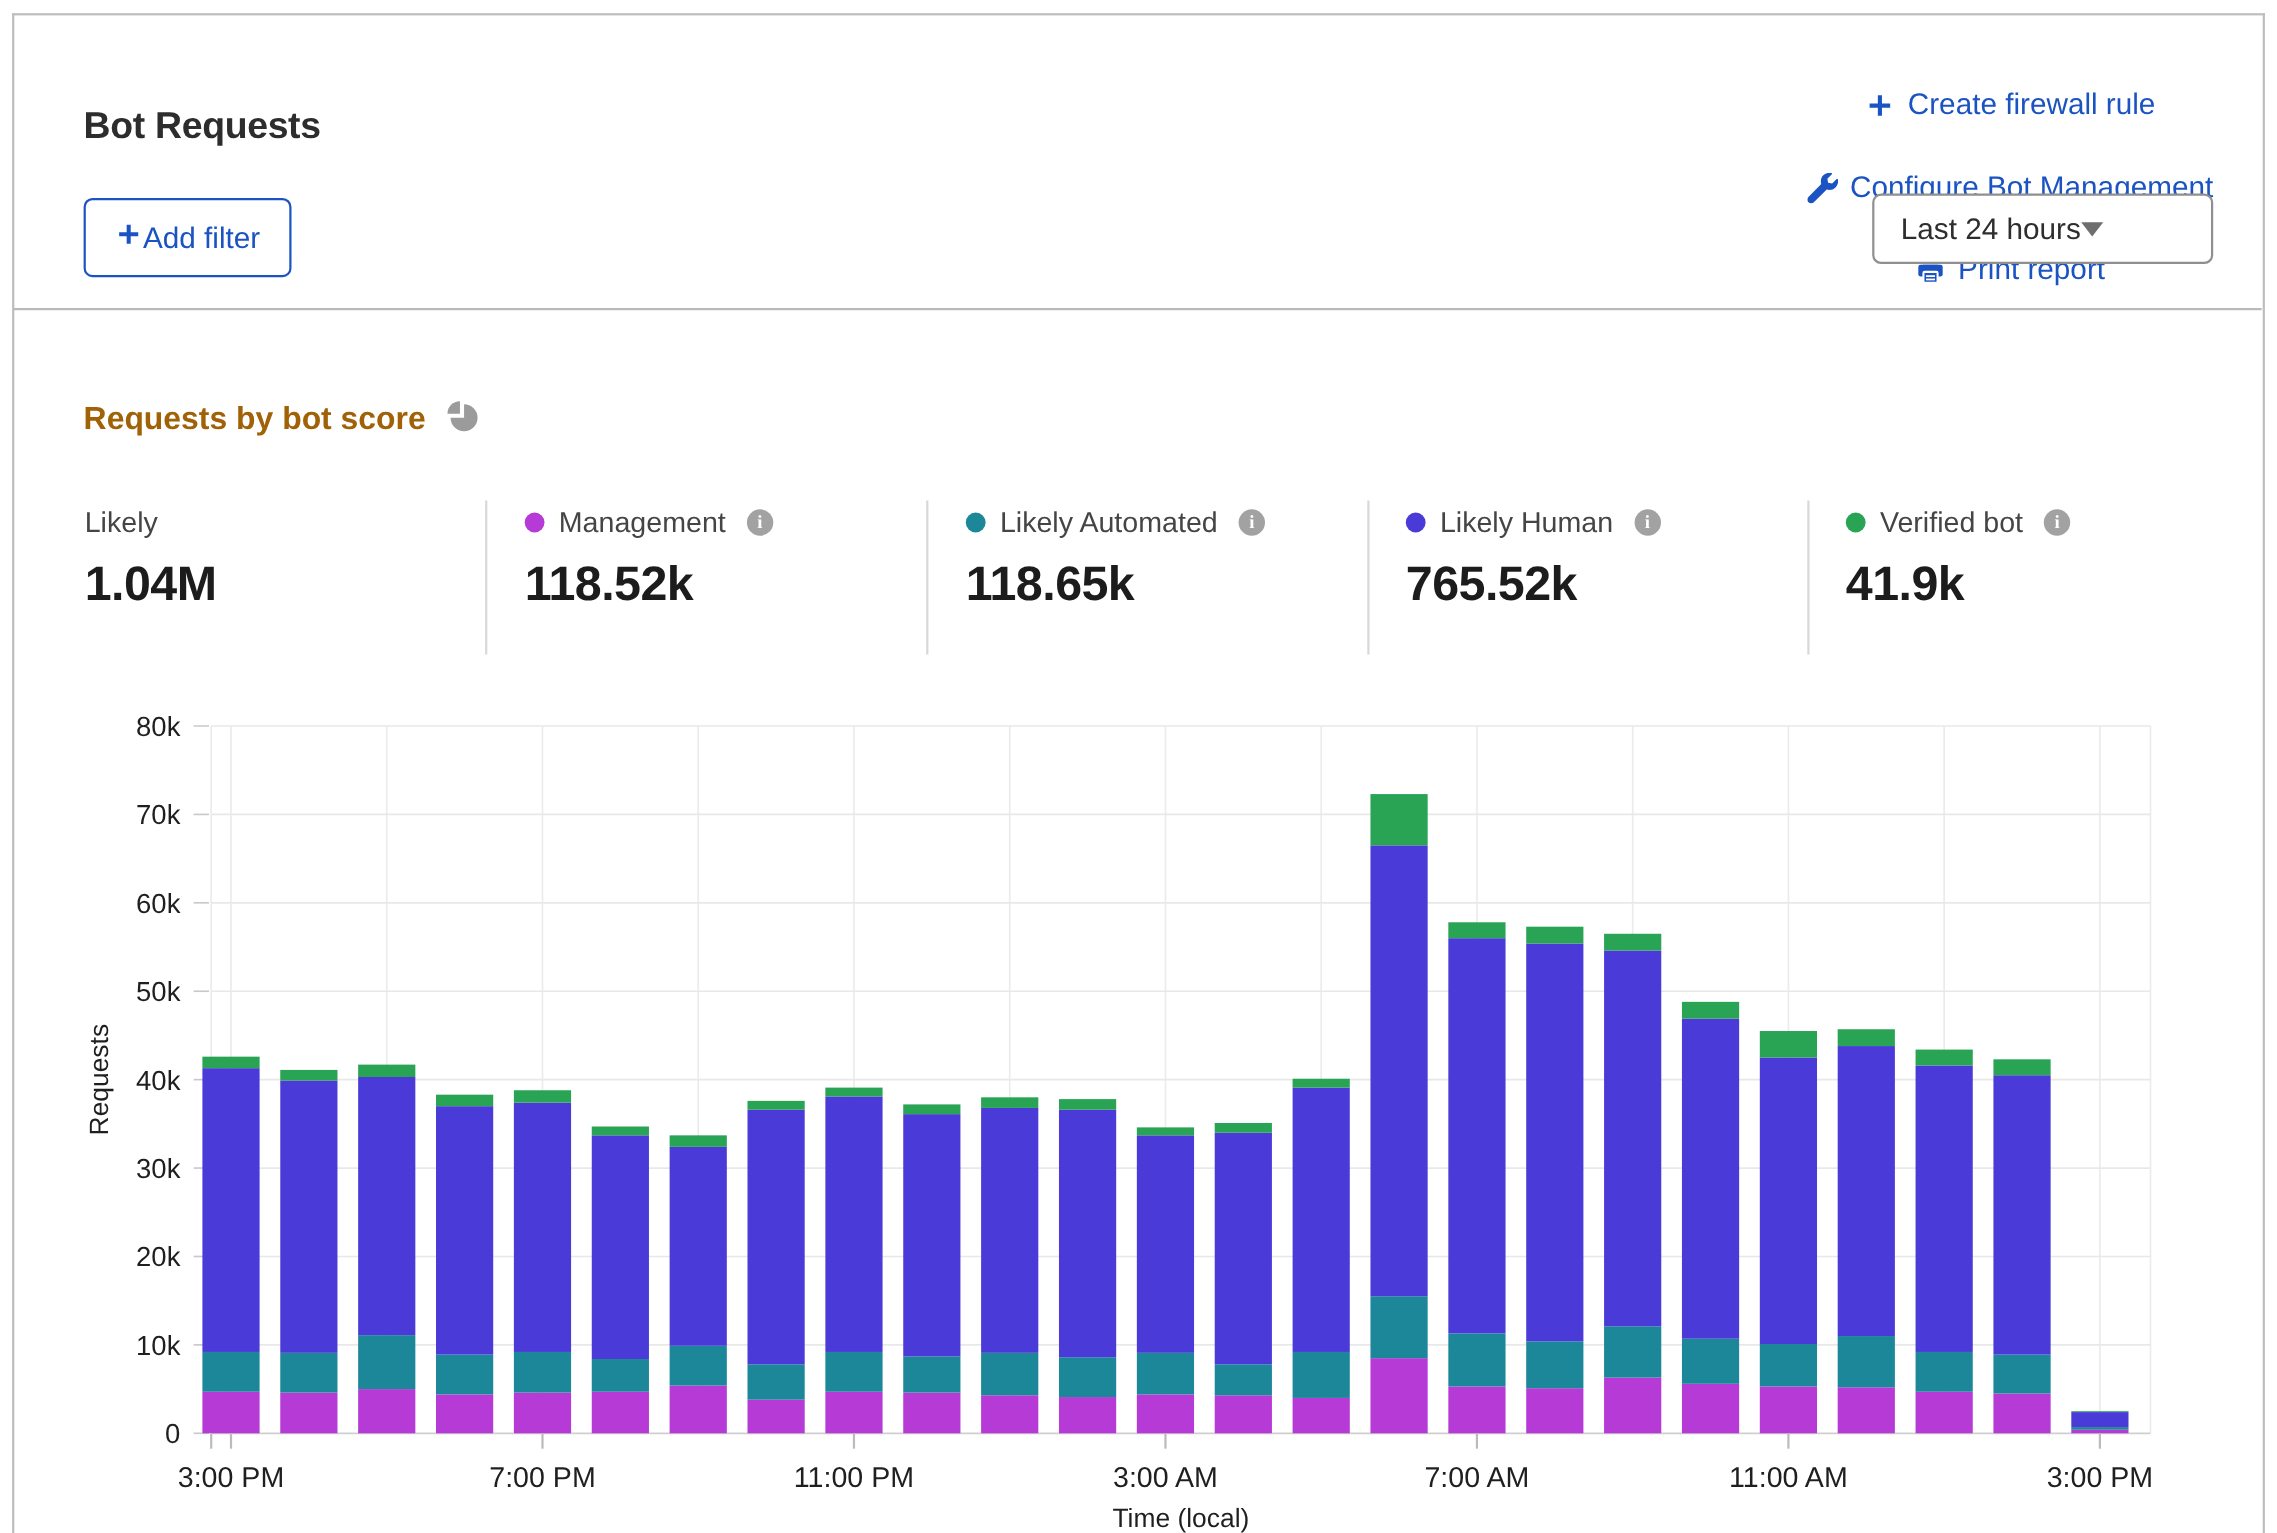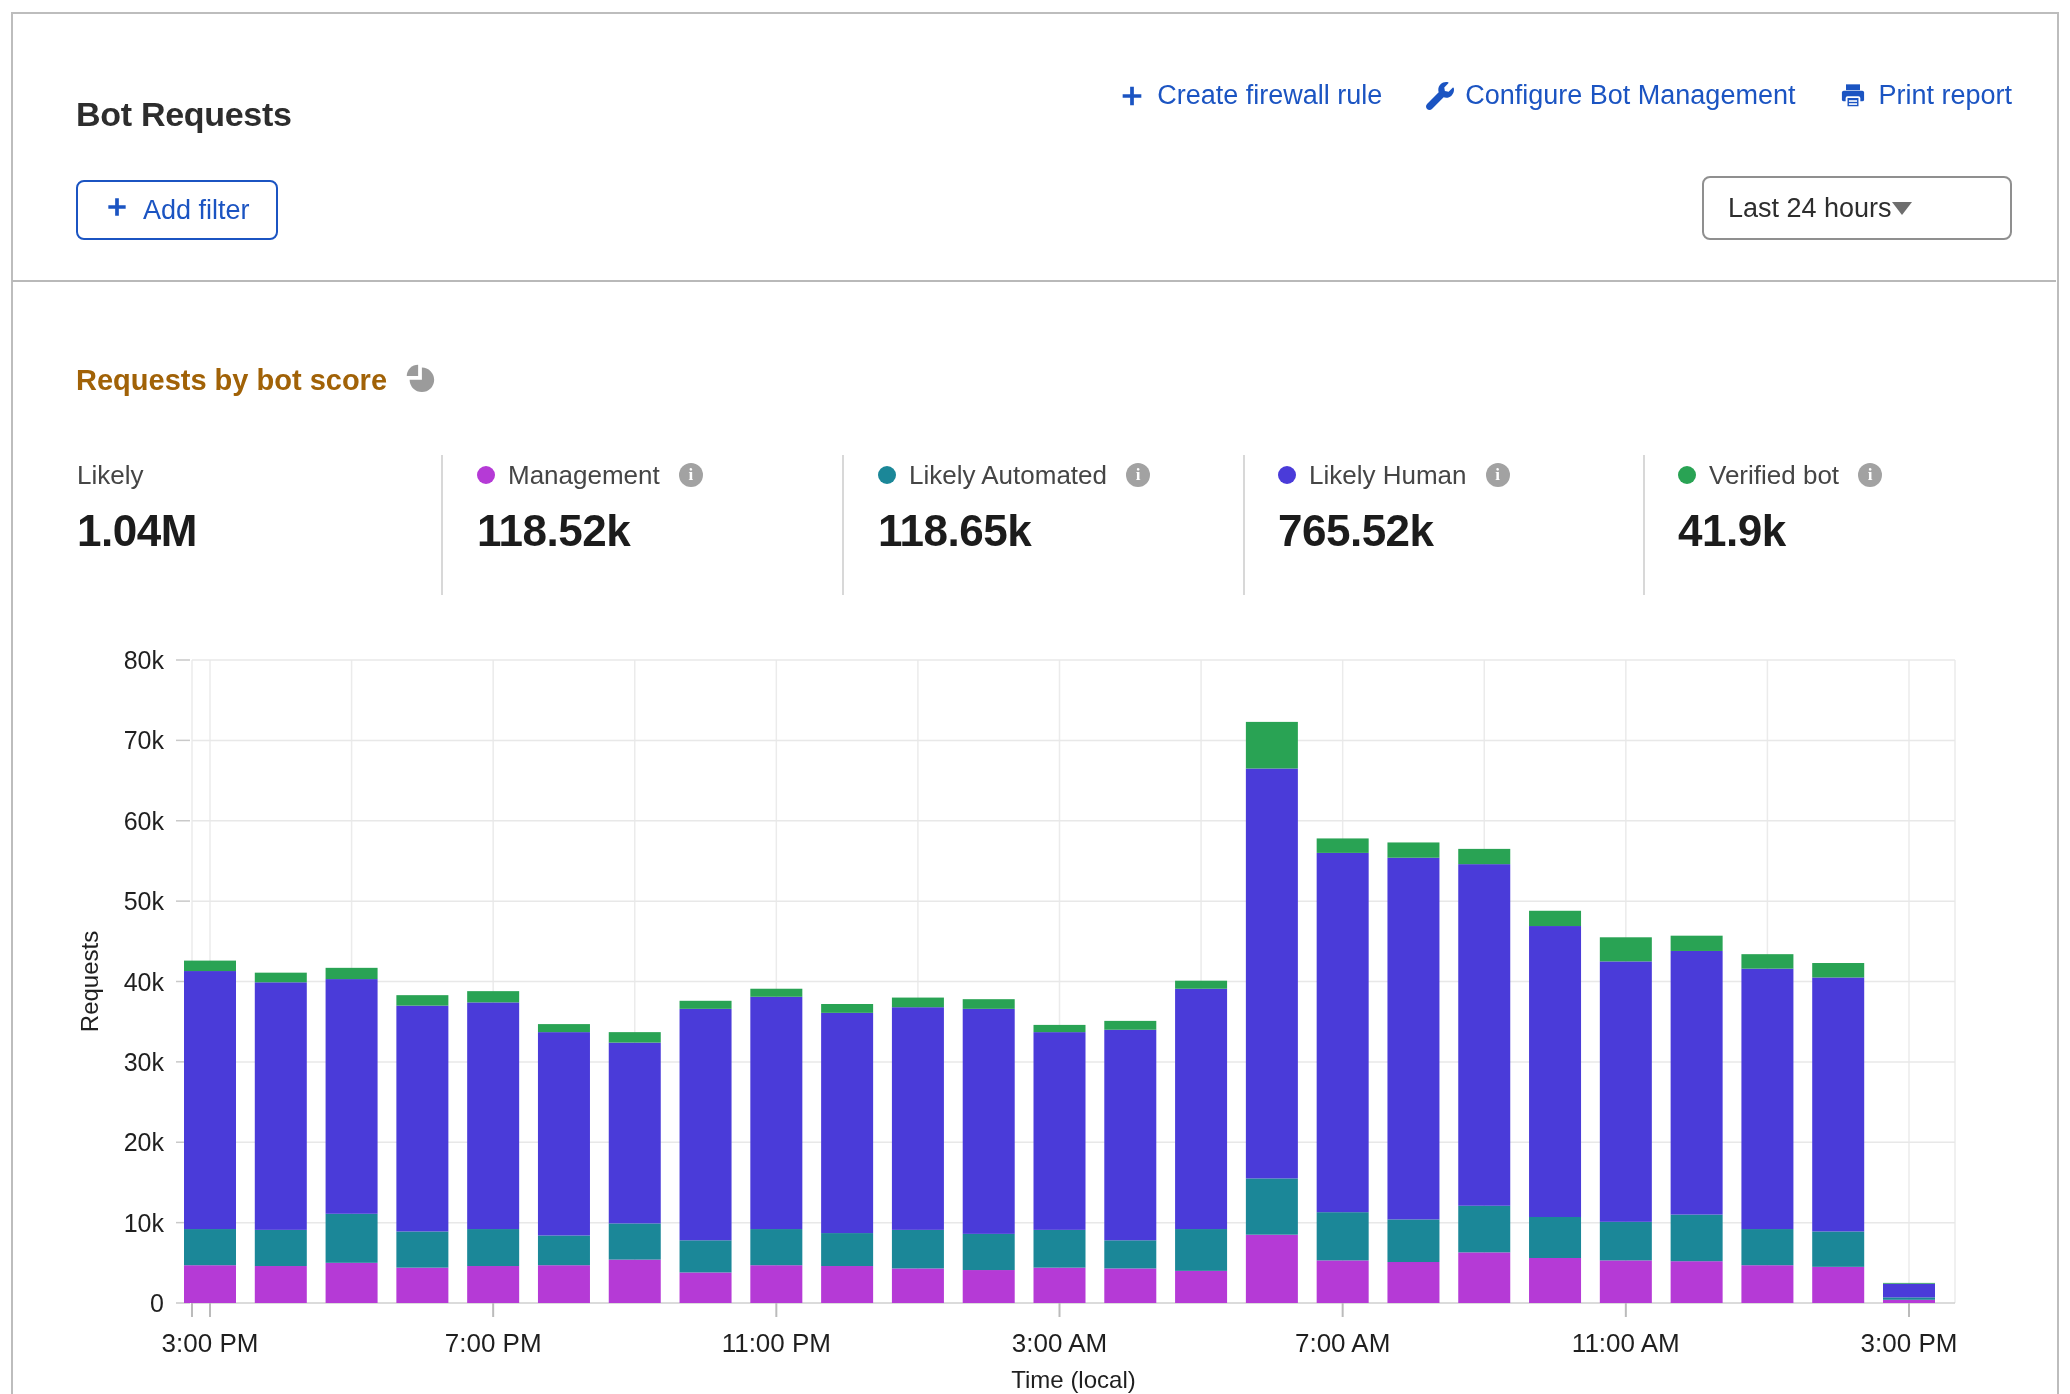--- a/index.html
+++ b/index.html
@@ -1,22 +1,22 @@
 <!DOCTYPE html>
 <html><head>
 <meta charset="utf-8">
 <style>
   html,body{margin:0;padding:0;background:#ffffff;overflow:hidden;}
   body{width:2070px;height:1394px;position:relative;font-family:"Liberation Sans",sans-serif;color:#2d2d2d;}
   .card{position:absolute;left:11px;top:12px;width:2044px;height:1390px;background:#fff;border:2px solid #bdbdbd;border-bottom:none;}
   .page-title{position:absolute;left:76px;top:72px;font-size:34px;font-weight:700;color:#2d2d2d;letter-spacing:-0.3px;}
-  .header-actions{position:absolute;top:80px;right:58px;display:flex;align-items:center;gap:44px;}
+  .header-actions{position:absolute;top:80px;right:58px;display:flex;align-items:center;gap:44px;flex-direction:column;}
   .action-link{display:flex;align-items:center;gap:11px;color:#1b54c2;font-size:27px;cursor:pointer;}
   .action-link svg{display:block;}
-  .btn-add-filter{position:absolute;left:76px;top:180px;height:60px;display:inline-flex;align-items:center;gap:13px;padding:0 26px;border:2px solid #1b54c2;border-radius:8px;background:#fff;color:#1b54c2;font-size:27px;cursor:pointer;}
+  .btn-add-filter{position:absolute;left:76px;top:180px;height:72px;display:inline-flex;align-items:center;padding:0 26px;border:2px solid #1b54c2;border-radius:8px;background:#fff;color:#1b54c2;font-size:27px;cursor:pointer;}
   .dropdown{position:absolute;top:176px;right:58px;width:310px;height:64px;border:2px solid #8f8f8f;border-radius:8px;background:#fff;display:flex;align-items:center;justify-content:flex-start;padding:0 24px;box-sizing:border-box;font-size:27px;color:#2e2e2e;cursor:pointer;}
   .caret{width:0;height:0;border-left:10px solid transparent;border-right:10px solid transparent;border-top:13px solid #6e6e6e;}
   .divider{position:absolute;left:12px;top:280px;width:2044px;height:2px;background:#b9b9b9;}
   .section-heading{position:absolute;left:76px;top:360px;display:flex;align-items:center;gap:16px;font-size:29px;font-weight:700;color:#a16207;}
   .stat{position:absolute;top:458px;width:360px;}
   .stat-label-row{display:flex;align-items:center;gap:13px;font-size:26px;color:#454545;height:34px;}
   .stat-dot{width:18px;height:18px;border-radius:50%;flex:0 0 auto;}
   .info-icon{width:24px;height:24px;border-radius:50%;background:#a2a2a2;color:#fff;font-size:17px;font-weight:700;display:flex;align-items:center;justify-content:center;margin-left:6px;font-family:"Liberation Serif",serif;}
   .stat-value{margin-top:14px;font-size:44px;font-weight:700;color:#1c1c1c;letter-spacing:-0.5px;}
   .stat-divider{position:absolute;top:455px;width:2px;height:140px;background:#d8d8d8;}

